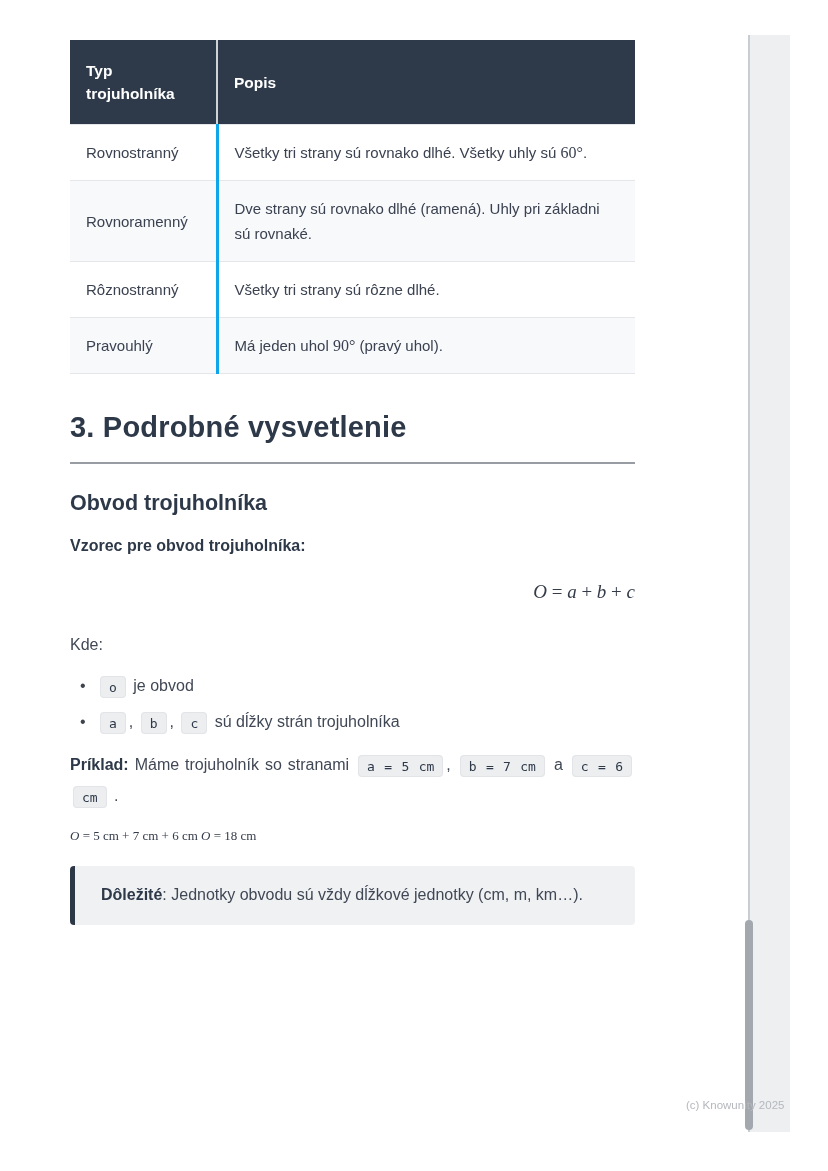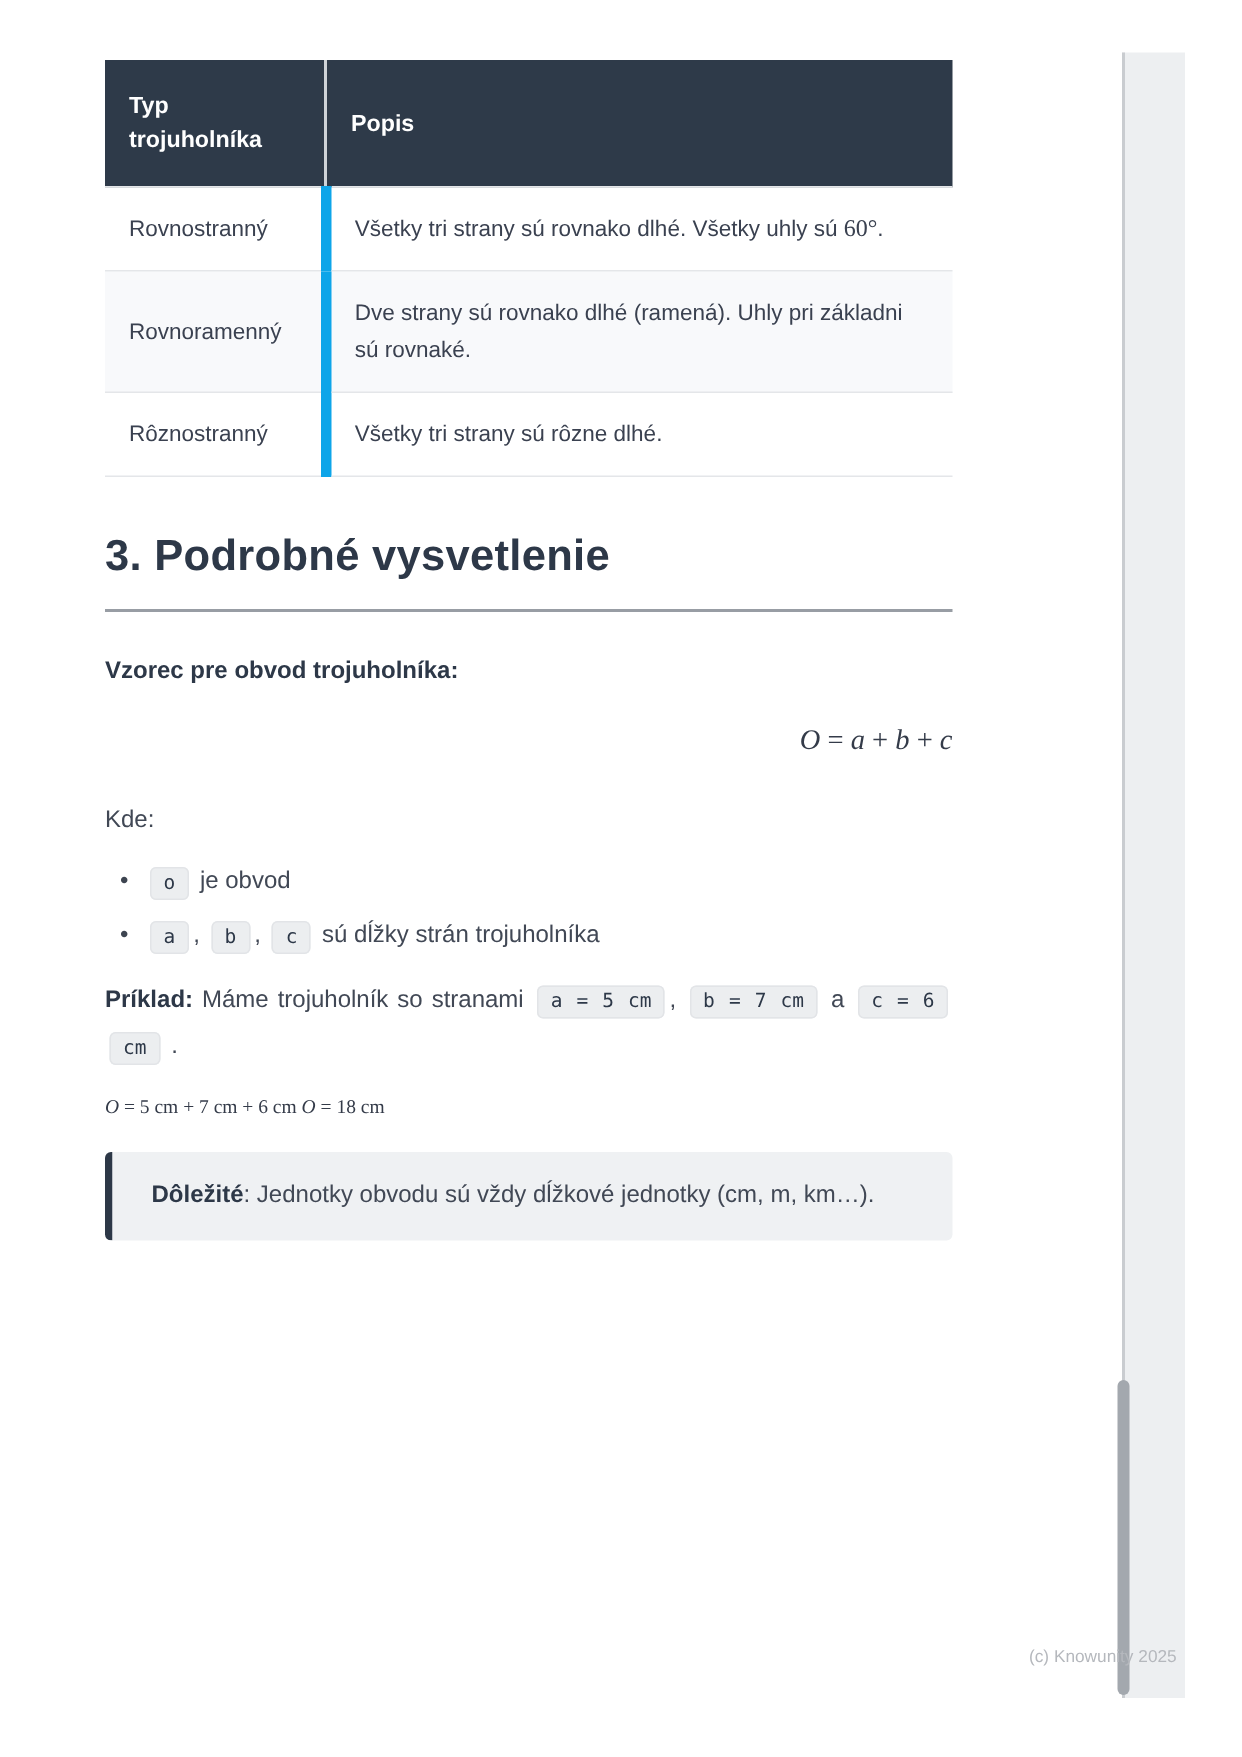--- a/index.html
+++ b/index.html
@@ -8,21 +8,21 @@
   .page { position:relative; width:828px; height:1034px; background:#fff;text-decoration:underline; }
   .content { position:absolute; left:70px; top:40px; width:565px; }
 
   
   table { width:100%; border-collapse:collapse; table-layout:fixed; }
   th { background:#2e3a49; color:#ffffff; font-weight:700; font-size:15.5px;
        text-align:left; vertical-align:middle; padding:19px 16px; line-height:23px; }
   th.c1 { width:147px; border-right:2px solid #cfd3d8; }
   td { font-size:15px; color:#3a4150; line-height:25px; vertical-align:middle;
        padding:15px 16px; border-top:1px solid #e4e6e9; background:#ffffff; }
-  td.c1 { width:147px; border-right:7px solid #0ea5e9; }
+  td.c1 { width:147px; border-right:3px solid #0ea5e9; }
   tbody tr:nth-child(even) td { background:#f8f9fb; }
   tbody tr:last-child td { border-bottom:1px solid #e4e6e9; }
   .mathser { font-family:"Liberation Serif", serif; font-size:16px; }
 
   
   h2 { margin-top:36px; font-size:29px; line-height:34px; font-weight:700;
        color:#2d3848; letter-spacing:.2px; }
   hr { border:none; border-top:2px solid #989da4; margin-top:18px; margin-bottom:26px; }
   h3 { font-size:21.5px; line-height:26px; font-weight:700; color:#2d3848; margin-bottom:16px; }
   p  { font-size:16px; line-height:28.5px; }
@@ -82,25 +82,30 @@
           <td><span>Všetky tri strany sú rovnako dlhé. Všetky uhly sú </span><span class="mathser">60°</span><span>.</span></td>
         </tr>
         <tr>
           <td class="c1">Rovnoramenný</td>
           <td><span>Dve strany sú rovnako dlhé (ramená). Uhly pri základni sú rovnaké.</span><span class="mathser"></span><span></span></td>
         </tr>
         <tr>
           <td class="c1">Rôznostranný</td>
           <td><span>Všetky tri strany sú rôzne dlhé.</span><span class="mathser"></span><span></span></td>
         </tr>
+        <tr>
+          <td class="c1">Pravouhlý</td>
+          <td><span>Má jeden uhol </span><span class="mathser">90°</span><span> (pravý uhol).</span></td>
+        </tr>
       </tbody>
     </table>
 
     <h2>3. Podrobné vysvetlenie</h2>
     <hr>
+    <h3>Obvod trojuholníka</h3>
 
 
 
     <p><strong>Vzorec pre obvod trojuholníka:</strong></p>
 
     <div class="formula"><span class="it">O</span><span> = </span><span class="it">a</span><span> + </span><span class="it">b</span><span> + </span><span class="it">c</span></div>
 
     <p class="mb14">Kde:</p>
 
     <ul>

